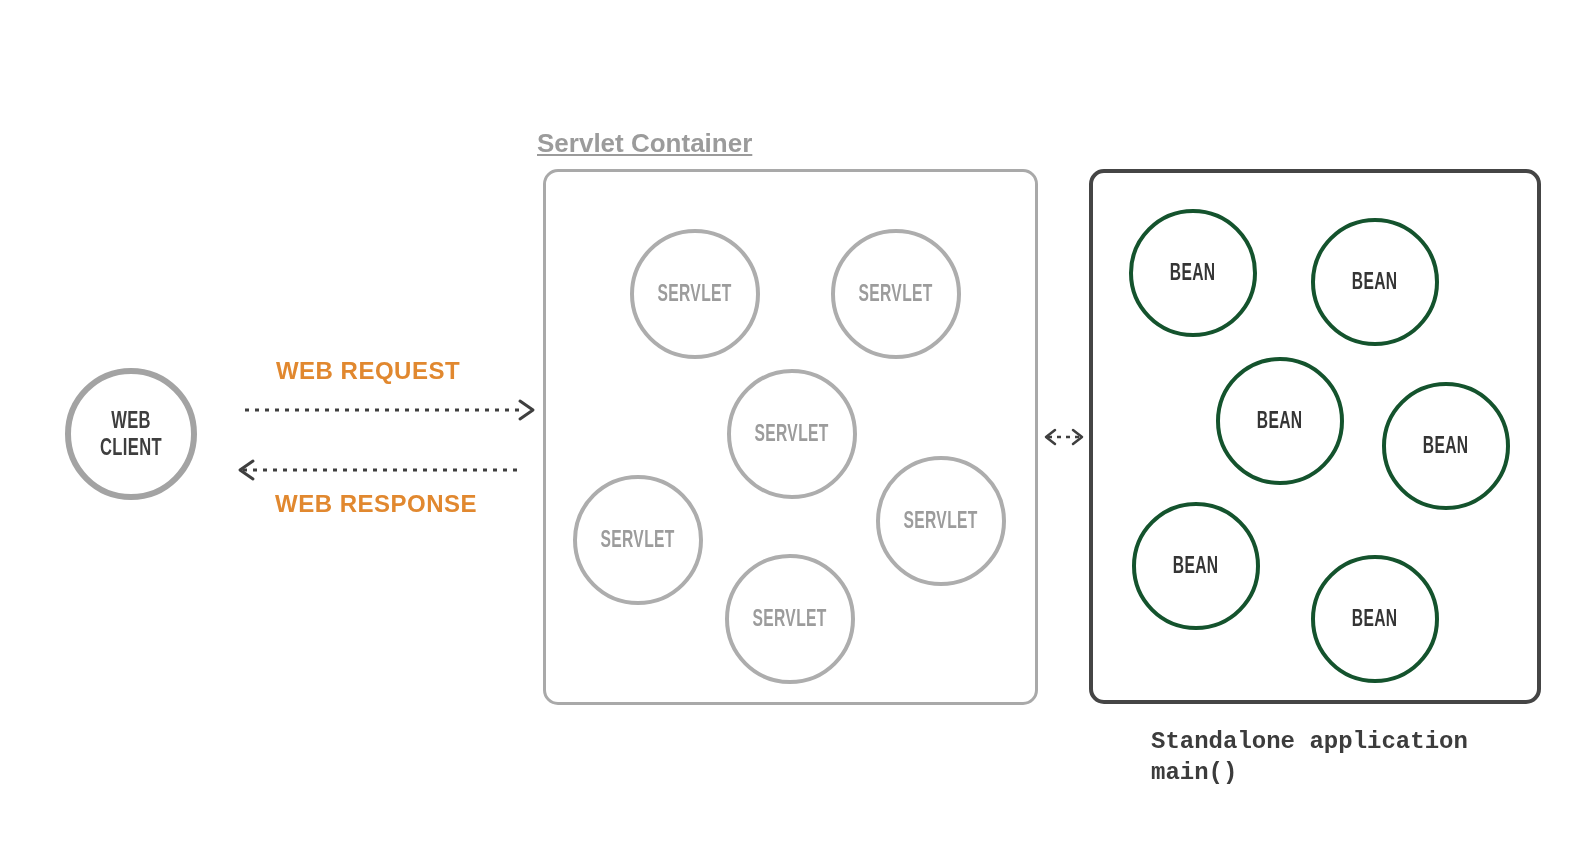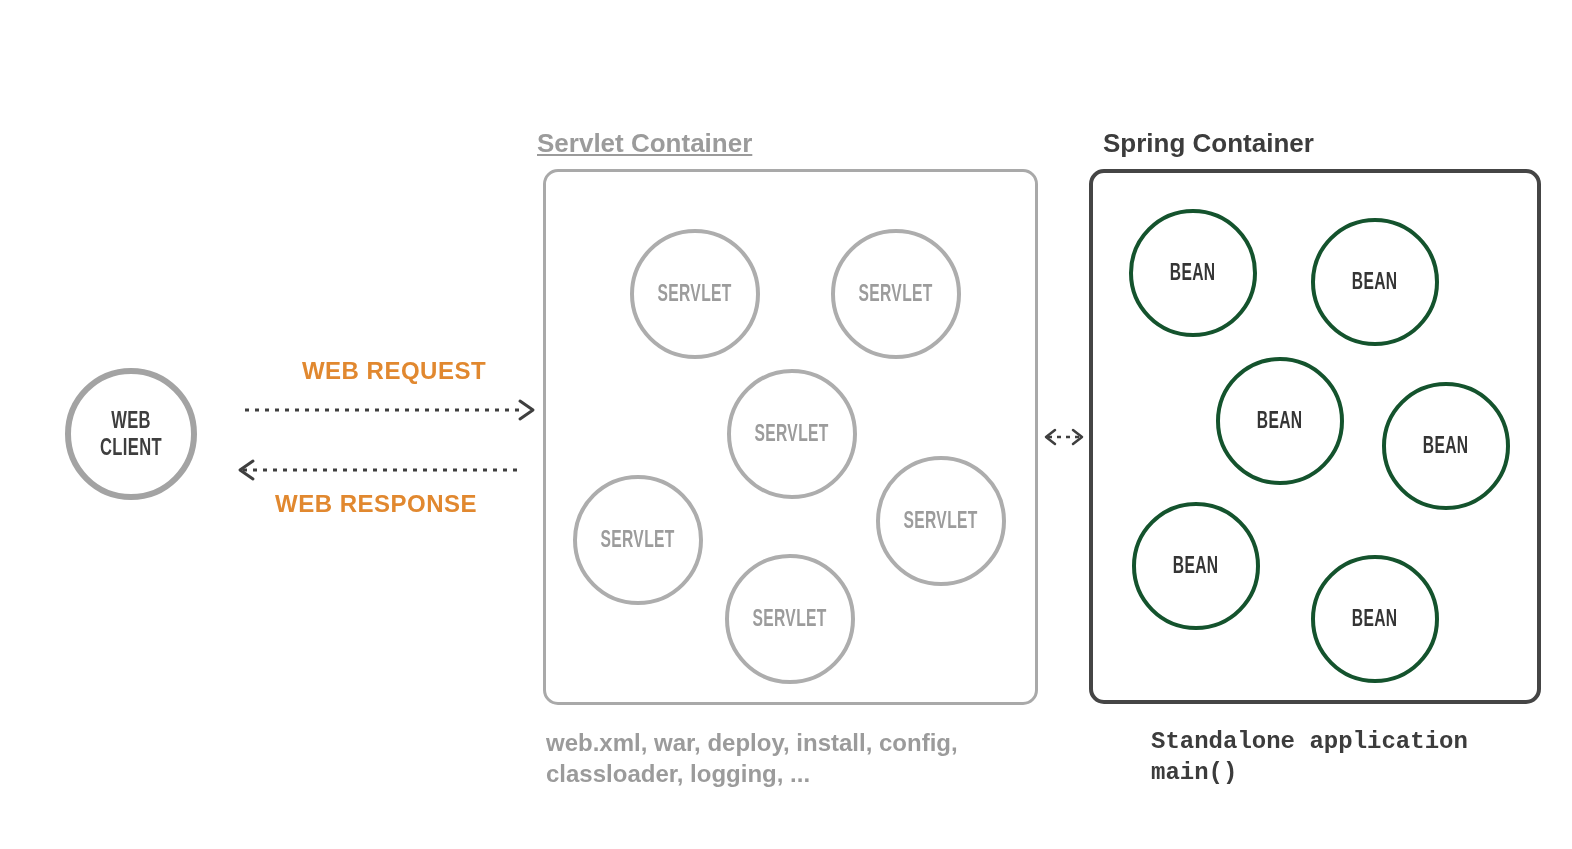--- a/index.html
+++ b/index.html
@@ -120,21 +120,21 @@
   
   .arrow-label {
     position: absolute;
     font-size: 24px;
     font-weight: bold;
     color: #e1882f;
     letter-spacing: 0.5px;
     white-space: nowrap;
     transform: translateX(-50%);
   }
-  .request-label  { left: 368px; top: 357px; margin-left: 26px; }
+  .request-label  { left: 368px; top: 357px; }
   .response-label { left: 376px; top: 490px; }
 </style>
 </head>
 <body>
 
 <div class="canvas">
 
   <svg class="arrows-layer" viewBox="0 0 1572 849" xmlns="http://www.w3.org/2000/svg">
 
     <g stroke="#3f3f3f" fill="none" stroke-width="3">
@@ -151,24 +151,21 @@
       <path d="M1048 437 H1080" stroke-dasharray="4 5"></path>
       <polyline points="1055,430 1046,437 1055,444" stroke-linecap="round" stroke-linejoin="round"></polyline>
       <polyline points="1073,430 1082,437 1073,444" stroke-linecap="round" stroke-linejoin="round"></polyline>
     </g>
   </svg>
 
   <div class="container-box servlet-box"></div>
   <div class="container-box spring-box"></div>
 
   <div class="box-title servlet-title">Servlet Container</div>
-  <div class="box-title spring-title">Spring Container</div>
-
-  <div class="box-caption servlet-caption">web.xml, war, deploy, install, config,
-classloader, logging, ...</div>
+
   <div class="box-caption spring-caption">Standalone application
 main()</div>
 
   <div class="node web-client">
     <span class="node-label">WEB
 CLIENT</span>
   </div>
 
   <div class="arrow-label request-label">WEB REQUEST</div>
   <div class="arrow-label response-label">WEB RESPONSE</div>

